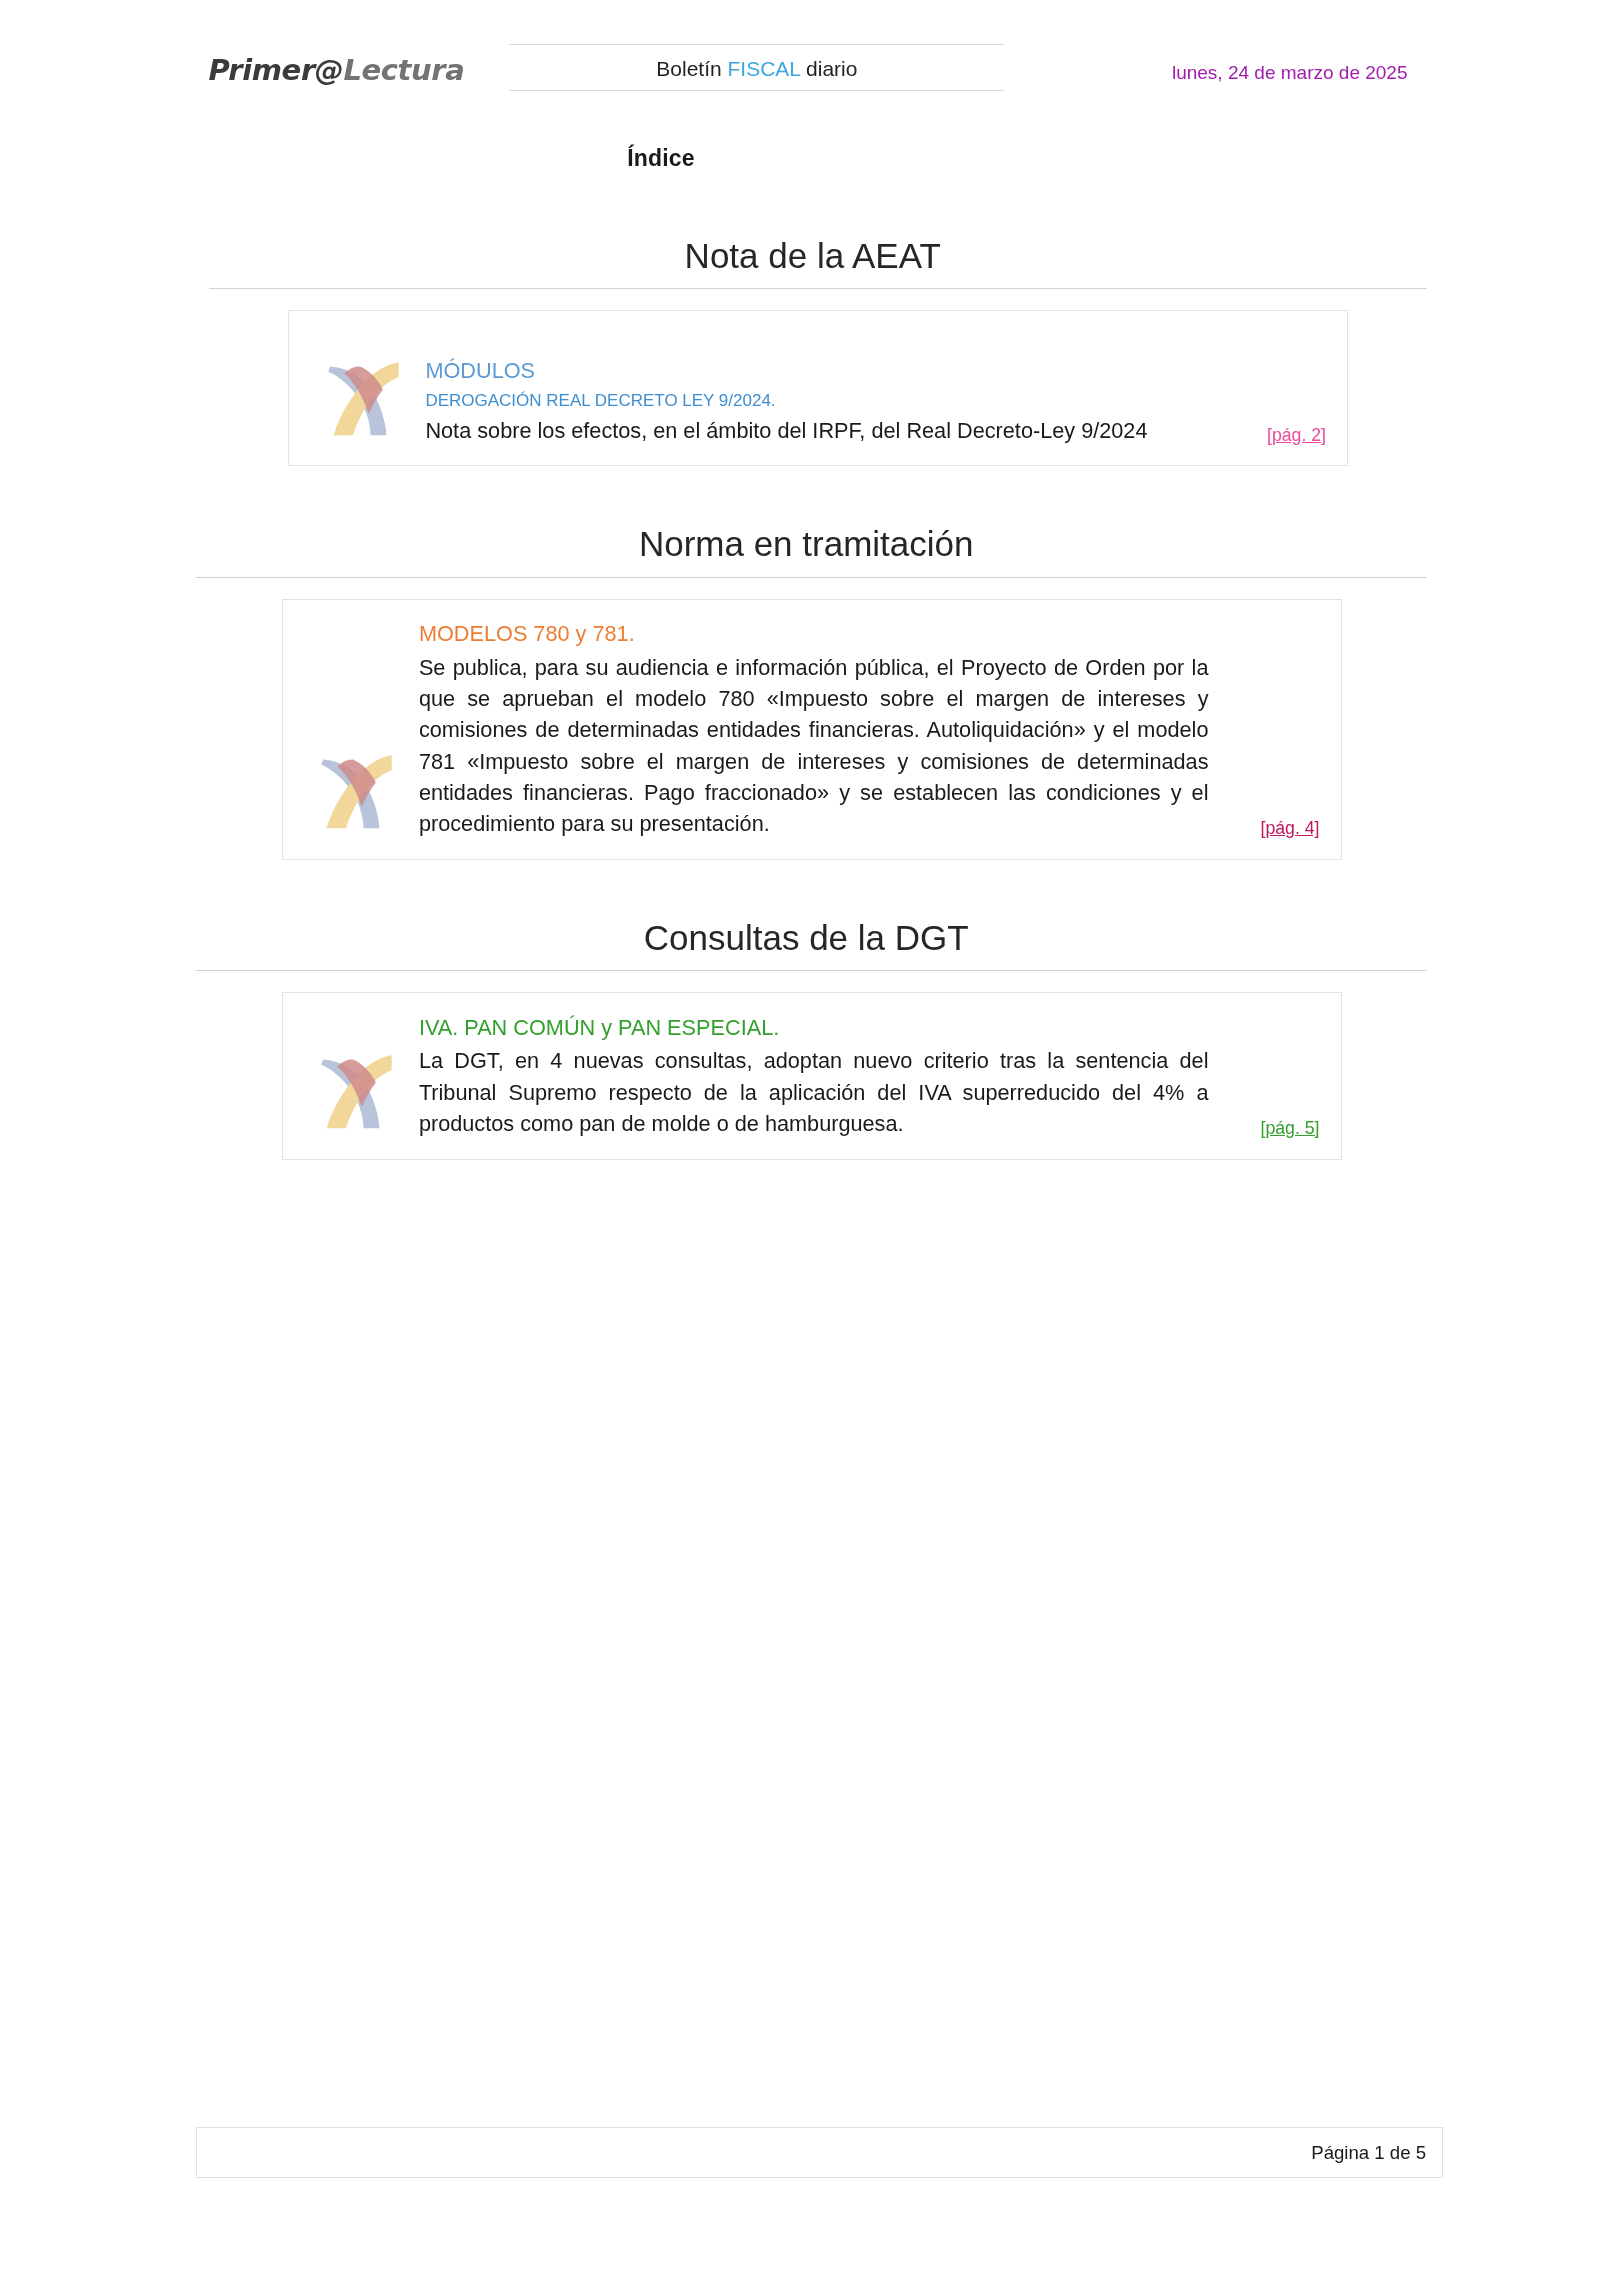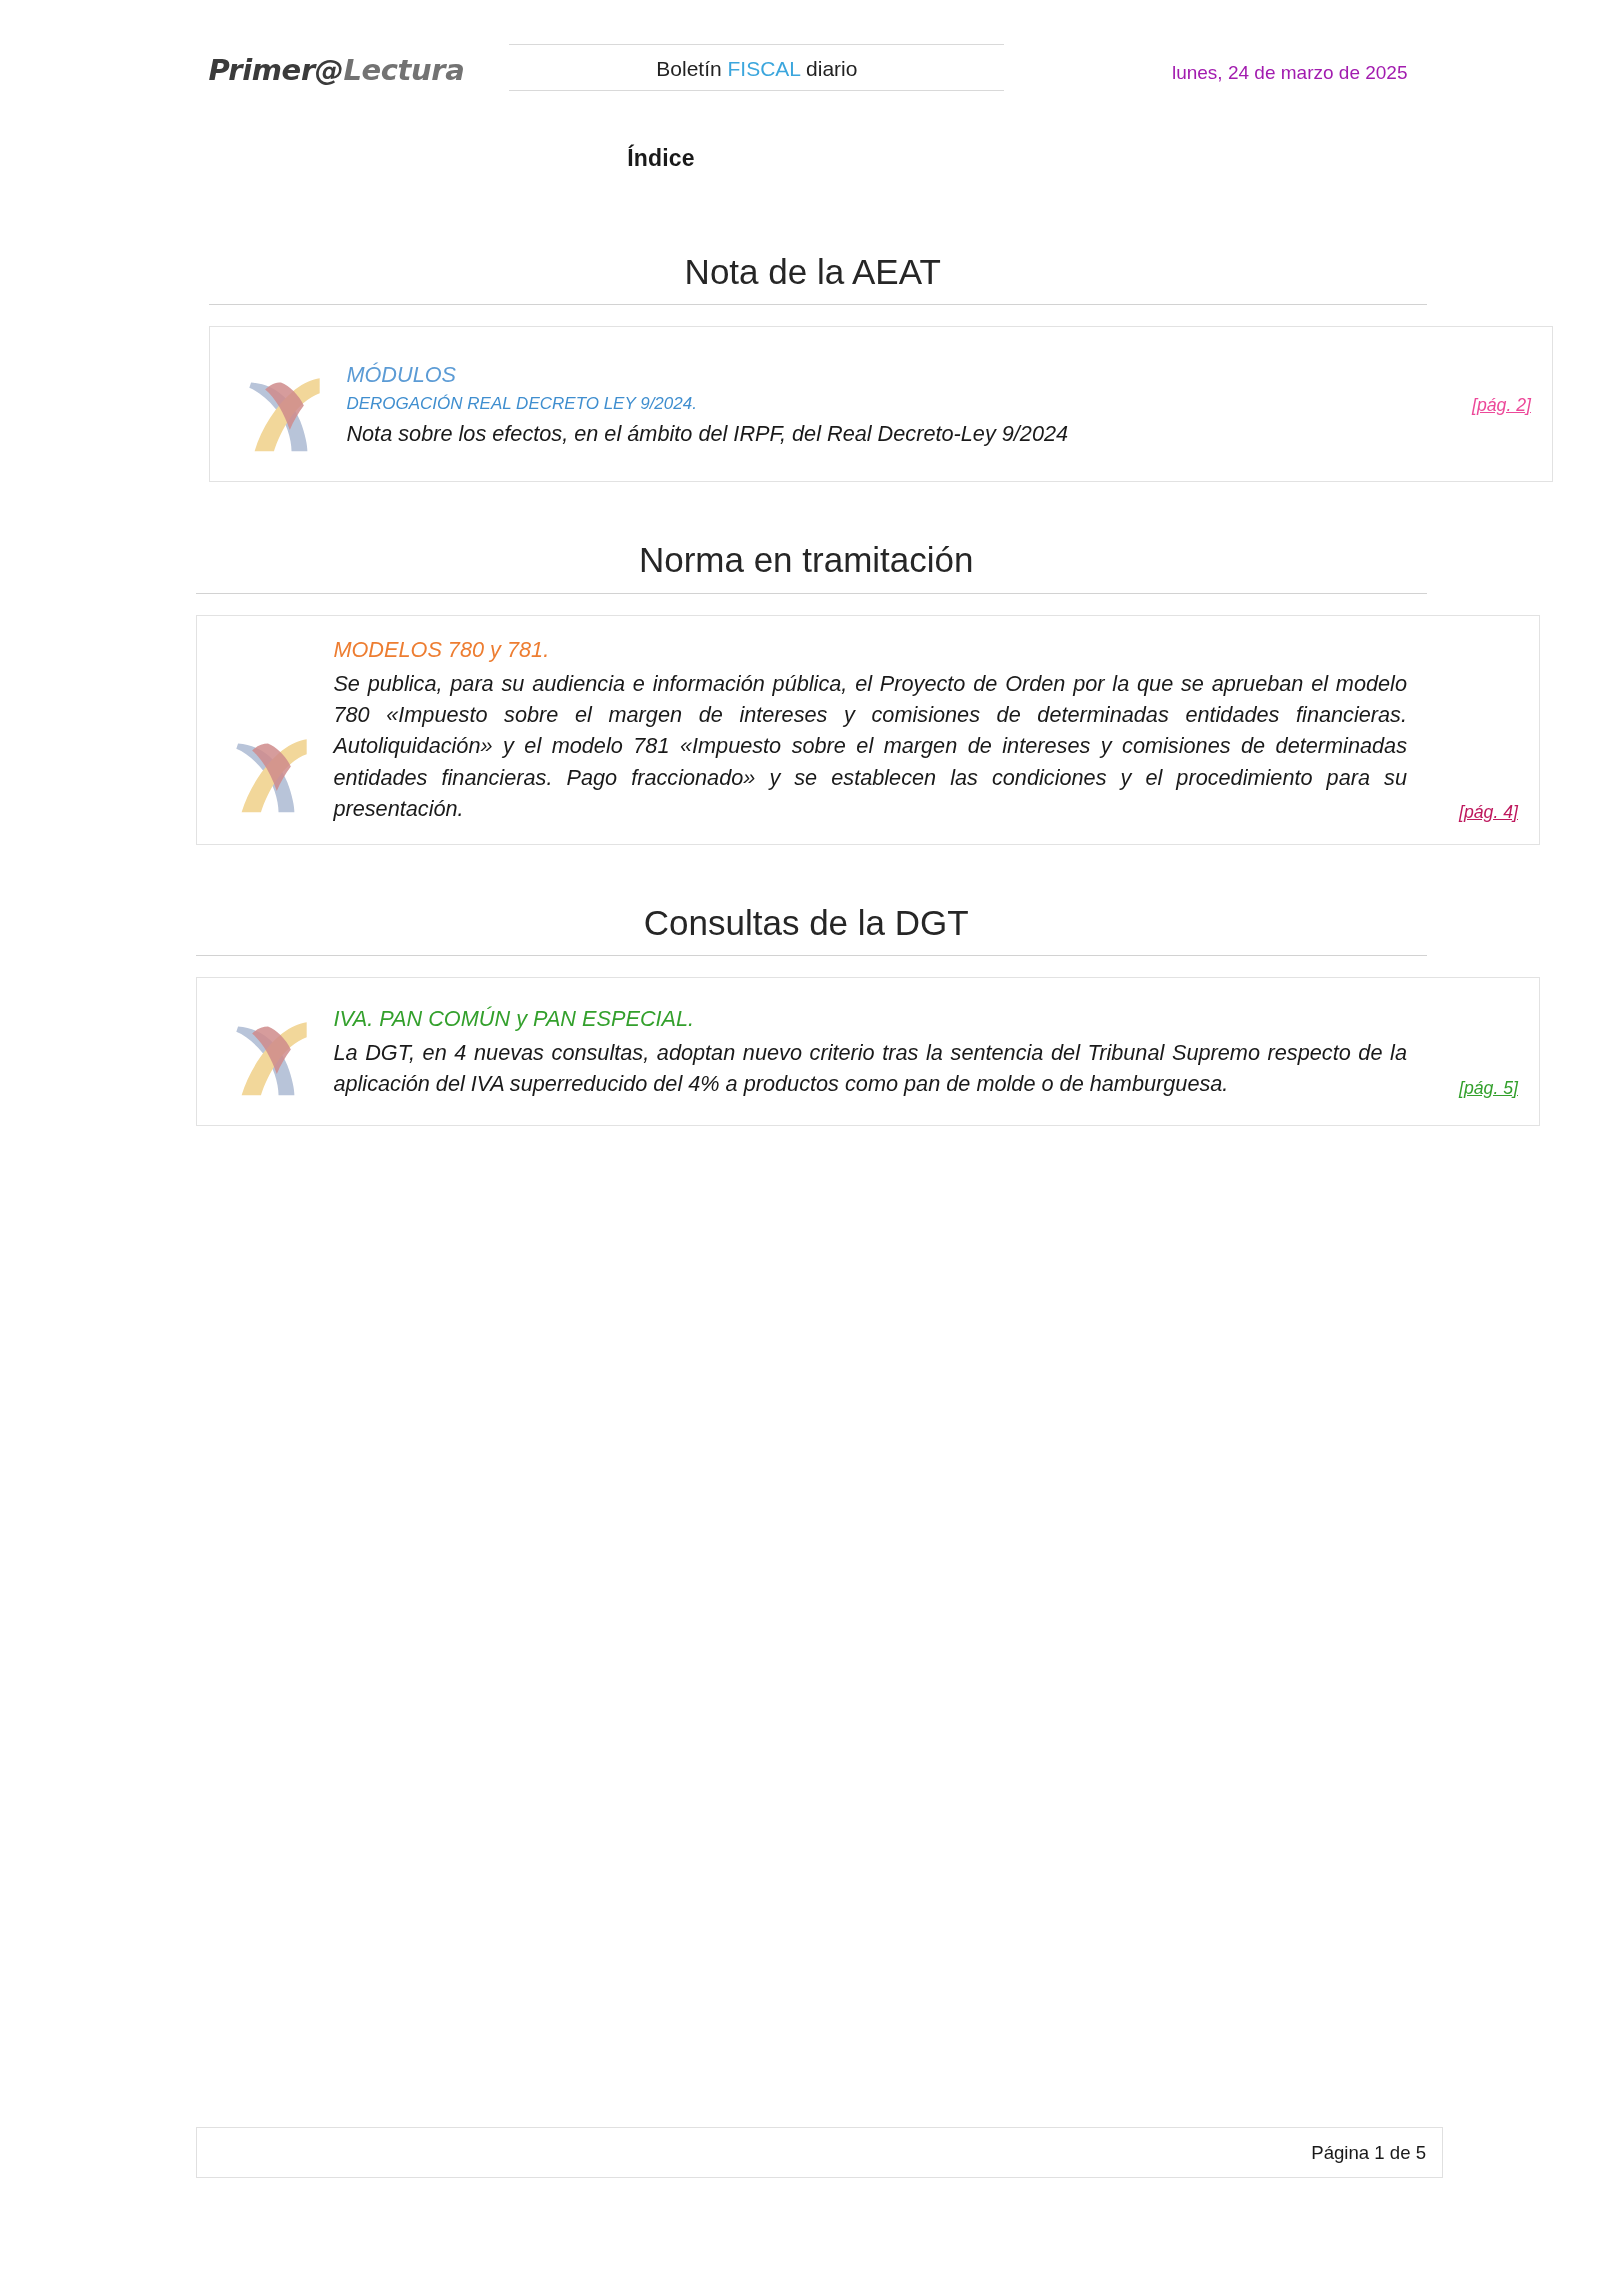--- a/index.html
+++ b/index.html
@@ -69,45 +69,44 @@
     color: #1a1a1a;
     margin-top: 25px;
     letter-spacing: 0.2px;
     padding-right: 301px;
   }
 
   
   .section {
     margin-top: 58px;
   }
-  .section.first { margin-top: 80px; padding-left: 13px; }
+  .section.first { margin-top: 64px; padding-left: 13px; }
 
   .section-title {
     text-align: center;
     font-size: 35px;
     font-weight: normal;
     color: #262626;
     margin: 0 0 12.4px 0;
     padding-right: 10.6px;
   }
   .rule {
     border-top: 0.9px solid #d2d2d2;
     width: 100%;
     margin-bottom: 21px;
   }
 
   .card {
     border: 0.9px solid #e2e2e2;
     box-sizing: border-box;
     margin: 0 auto;
-    width: 1344px;
-    display: flex;
-    align-items: center;
+    width: 1060px;
+    display: flex;
+    align-items: flex-end;
     padding: 19.5px 21px 19.5px 12.4px;
-    font-style: italic;
   }
   .card-icon {
     flex: 0 0 124px;
     display: flex;
     align-items: center;
     justify-content: center;
     padding-top: 23px;
   }
   .card-body {
     flex: 1;

